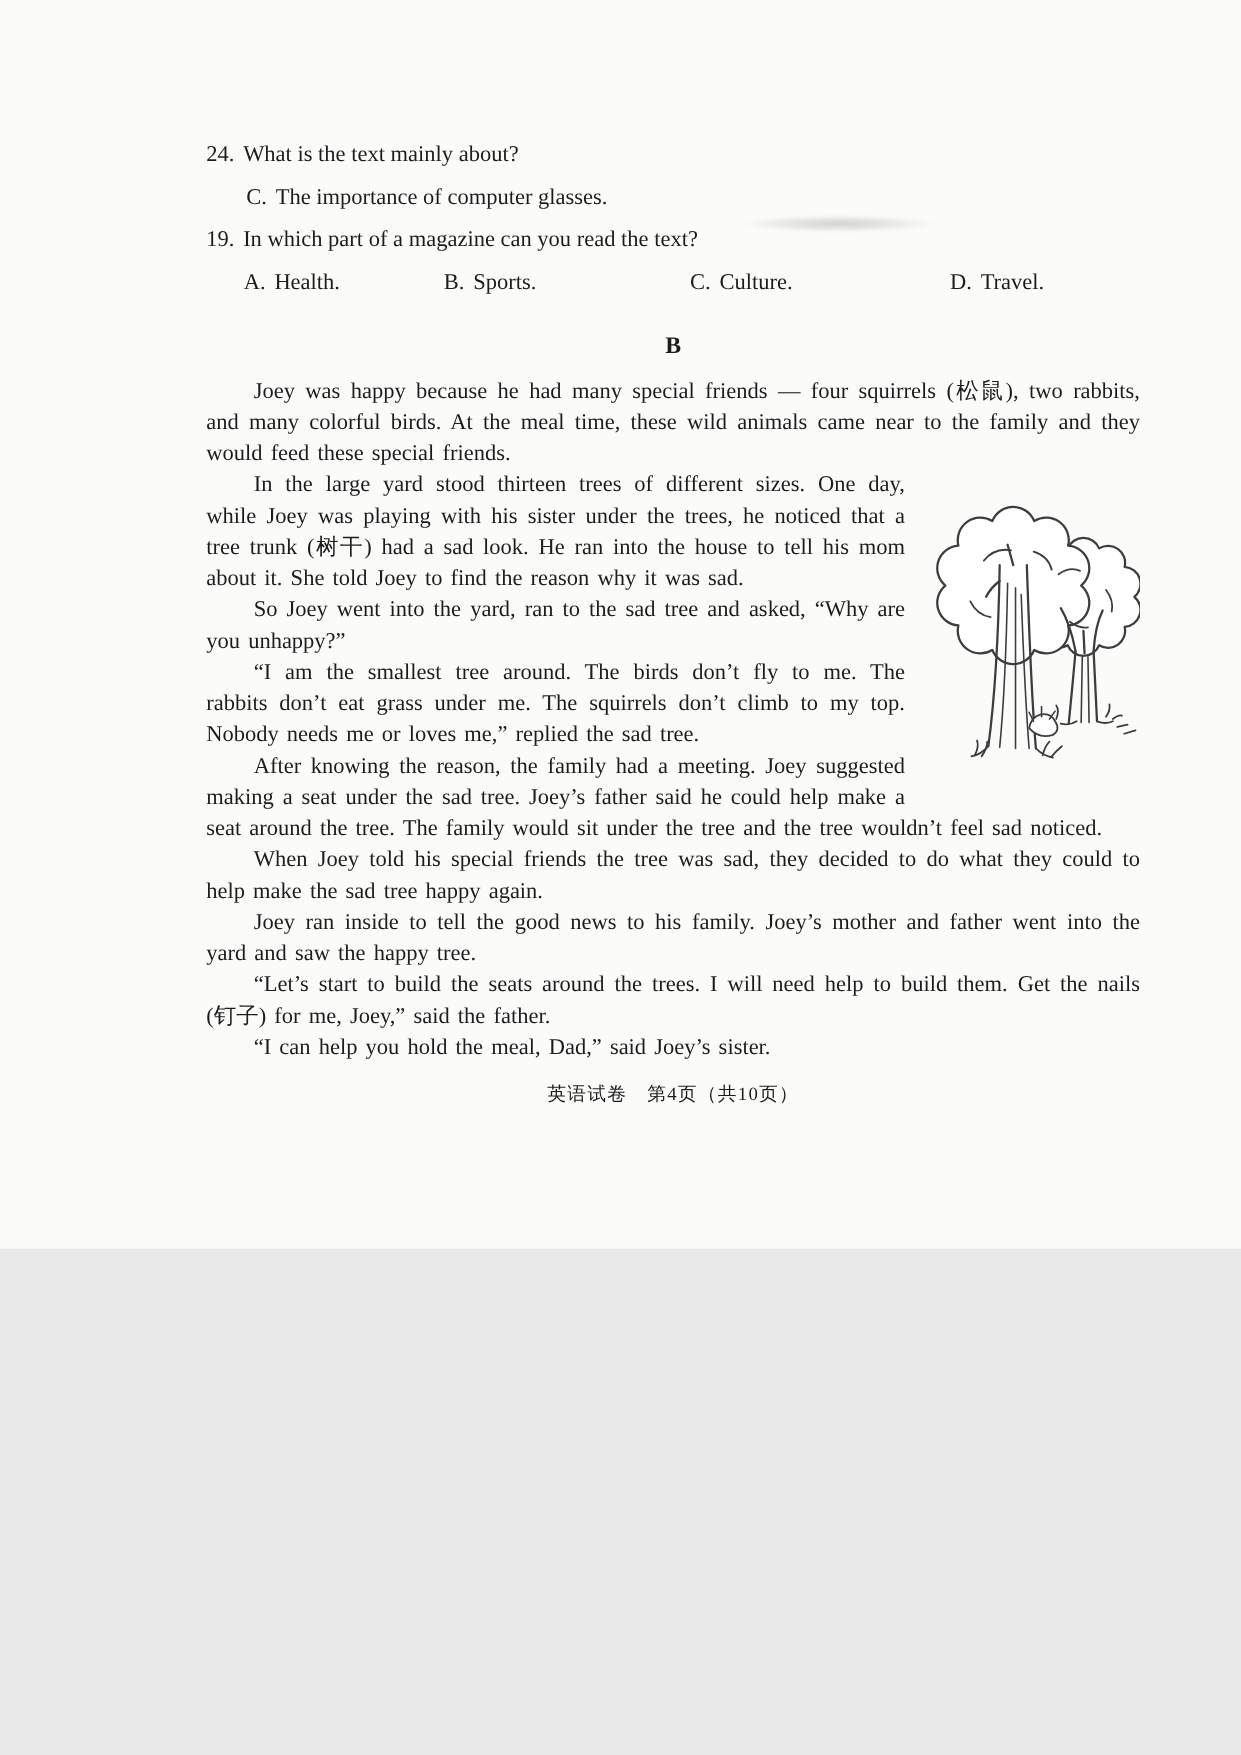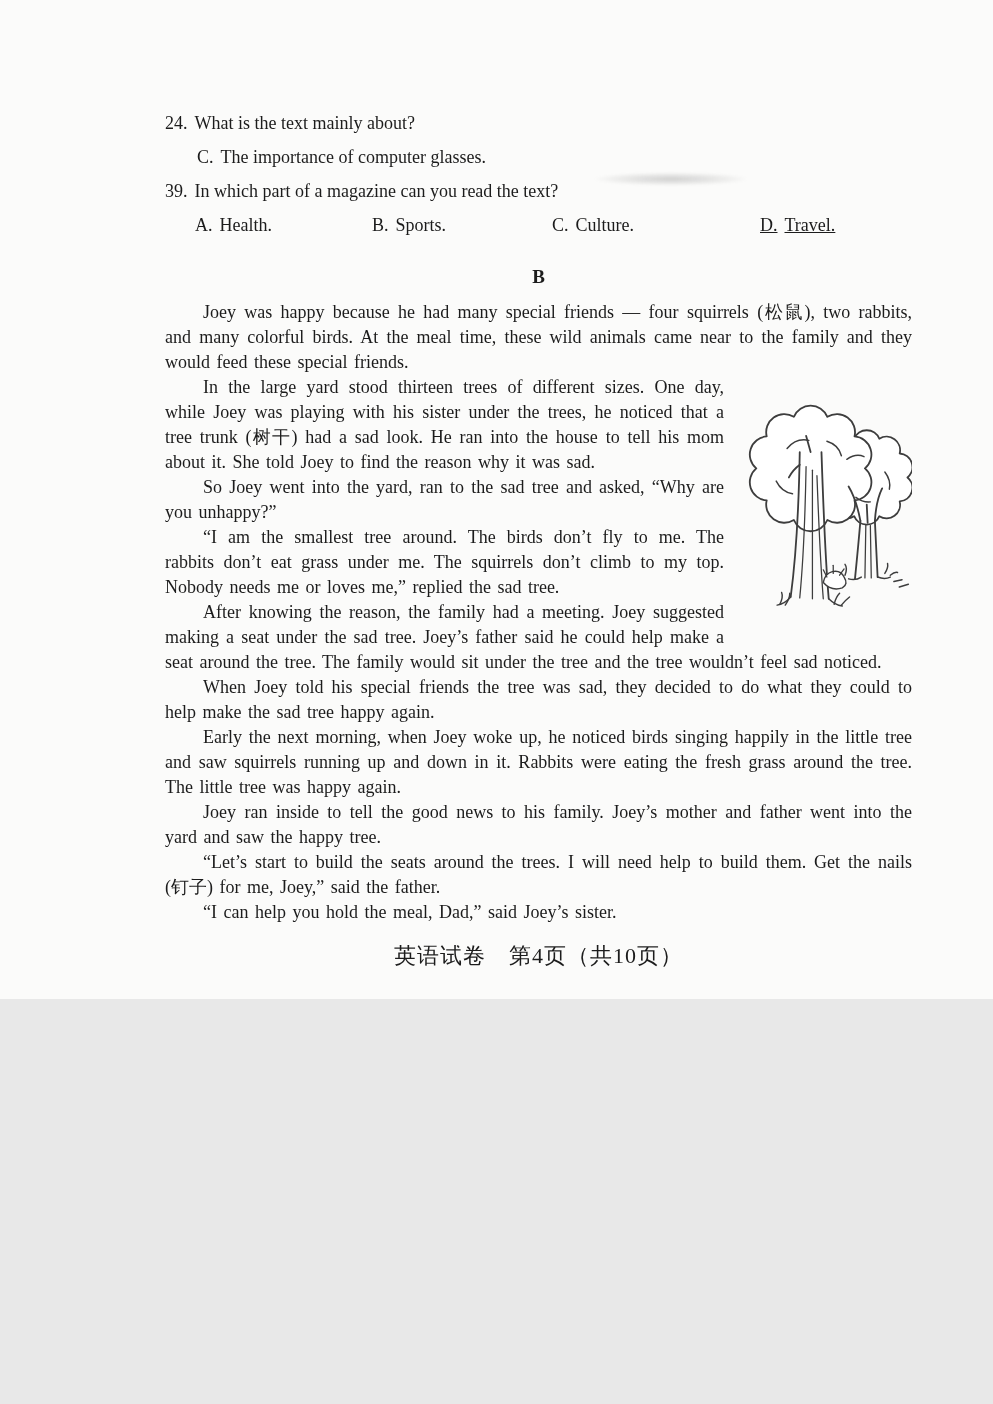--- a/index.html
+++ b/index.html
@@ -27,23 +27,23 @@
     width: 747px;
   }
   
   .question { font-size: 18px; line-height: 34px; }
   .q-line .q-num { margin-right: 7px; }
   .opt { padding-left: 32px; }
   .opt-label { margin-right: 7px; }
   .opt-row { position: relative; height: 34px; }
   .opt-row .opt-inline { position: absolute; white-space: nowrap; }
   .opt-row .pos-a { left: 30px; }
-  .opt-row .pos-b { left: 207px; font-family: Liberation Serif, serif; }
+  .opt-row .pos-b { left: 190px; font-family: Liberation Serif, serif; }
   .opt-row .pos-c { left: 387px; }
-  .opt-row .pos-d { left: 595px; text-decoration: underline; }
+  .opt-row .pos-d { left: 595px; }
   
   .section-label {
     text-align: center;
     font-weight: bold;
     font-size: 19px;
     line-height: 26px;
     margin: 22px 0 10px 0;
   }
   .passage { font-size: 18px; line-height: 25px; }
   .passage p {
@@ -55,21 +55,21 @@
   .tree-float {
     float: right;
     width: 172px;
     height: 248px;
     margin: 2px 0 4px 16px;
   }
   .tree-float svg { display: block; width: 172px; height: 248px; }
   
   .footer {
     text-align: center;
-    font-size: 22px;
+    font-size: 15px;
     margin-top: 16px;
     letter-spacing: 1px;
   }
 </style>
 </head>
 <body>
 
 <div class="page">
   <div class="scan-smudge"></div>
 
@@ -79,21 +79,21 @@
       <div class="q-line">
         <span class="q-num">24.</span><span>What is the text mainly about?</span>
       </div>
       <div class="opt">
         <span class="opt-label">C.</span><span class="opt-text">The importance of computer glasses.</span>
       </div>
     </div>
 
     <div class="question">
       <div class="q-line">
-        <span class="q-num">39.</span><span>In which part of a magazine can you read the text?</span>
+        <span class="q-num">19.</span><span>In which part of a magazine can you read the text?</span>
       </div>
       <div class="opt-row">
         <span class="opt-inline pos-a"><span class="opt-label">A.</span><span class="opt-text">Health.</span></span>
         <span class="opt-inline pos-b"><span class="opt-label">B.</span><span class="opt-text">Sports.</span></span>
         <span class="opt-inline pos-c"><span class="opt-label">C.</span><span class="opt-text">Culture.</span></span>
         <span class="opt-inline pos-d"><span class="opt-label">D.</span><span class="opt-text">Travel.</span></span>
       </div>
     </div>
 
     <div class="section-label">B</div>
@@ -167,21 +167,20 @@
             <path d="M110,206 l5,-7"></path>
           </g>
         </svg>
       </div>
 
       <p>In the large yard stood thirteen trees of different sizes. One day, while Joey was playing with his sister under the trees, he noticed that a tree trunk (树干) had a sad look. He ran into the house to tell his mom about it. She told Joey to find the reason why it was sad.</p>
       <p>So Joey went into the yard, ran to the sad tree and asked, “Why are you unhappy?”</p>
       <p>“I am the smallest tree around. The birds don’t fly to me. The rabbits don’t eat grass under me. The squirrels don’t climb to my top. Nobody needs me or loves me,” replied the sad tree.</p>
       <p>After knowing the reason, the family had a meeting. Joey suggested making a seat under the sad tree. Joey’s father said he could help make a seat around the tree. The family would sit under the tree and the tree wouldn’t feel sad noticed.</p>
       <p>When Joey told his special friends the tree was sad, they decided to do what they could to help make the sad tree happy again.</p>
-      <p>Early the next morning, when Joey woke up, he noticed birds singing happily in the little tree and saw squirrels running up and down in it. Rabbits were eating the fresh grass around the tree. The little tree was happy again.</p>
       <p>Joey ran inside to tell the good news to his family. Joey’s mother and father went into the yard and saw the happy tree.</p>
       <p>“Let’s start to build the seats around the trees. I will need help to build them. Get the nails (钉子) for me, Joey,” said the father.</p>
       <p>“I can help you hold the meal, Dad,” said Joey’s sister.</p>
     </div>
 
     <div class="footer">
       <span>英语试卷　第4页（共10页）</span>
     </div>
 
   </div>

